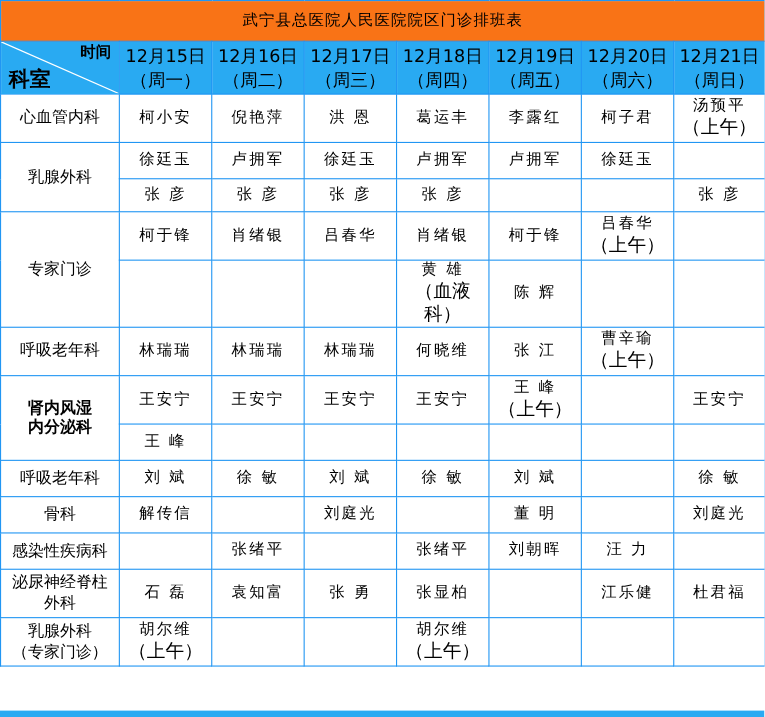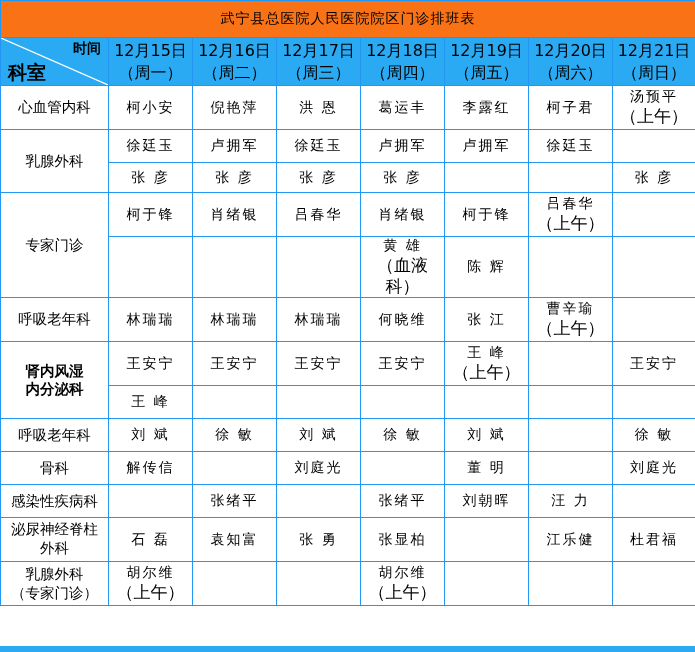--- a/index.html
+++ b/index.html
@@ -430,21 +430,21 @@
         </td>
         <td class="name-cell">
           <span class="nm">汪 力</span>
         </td>
         <td class="name-cell">
           <span class="nm"></span>
         </td>
       </tr>
 
       <tr class="r-tall">
-        <td class="dept-cell" style="white-space: pre-line; font-family: Liberation Mono, monospace;">泌尿神经脊柱
+        <td class="dept-cell" style="white-space: pre-line;">泌尿神经脊柱
 外科</td>
         <td class="name-cell">
           <span class="nm">石 磊</span>
         </td>
         <td class="name-cell">
           <span class="nm">袁知富</span>
         </td>
         <td class="name-cell">
           <span class="nm">张 勇</span>
         </td>

